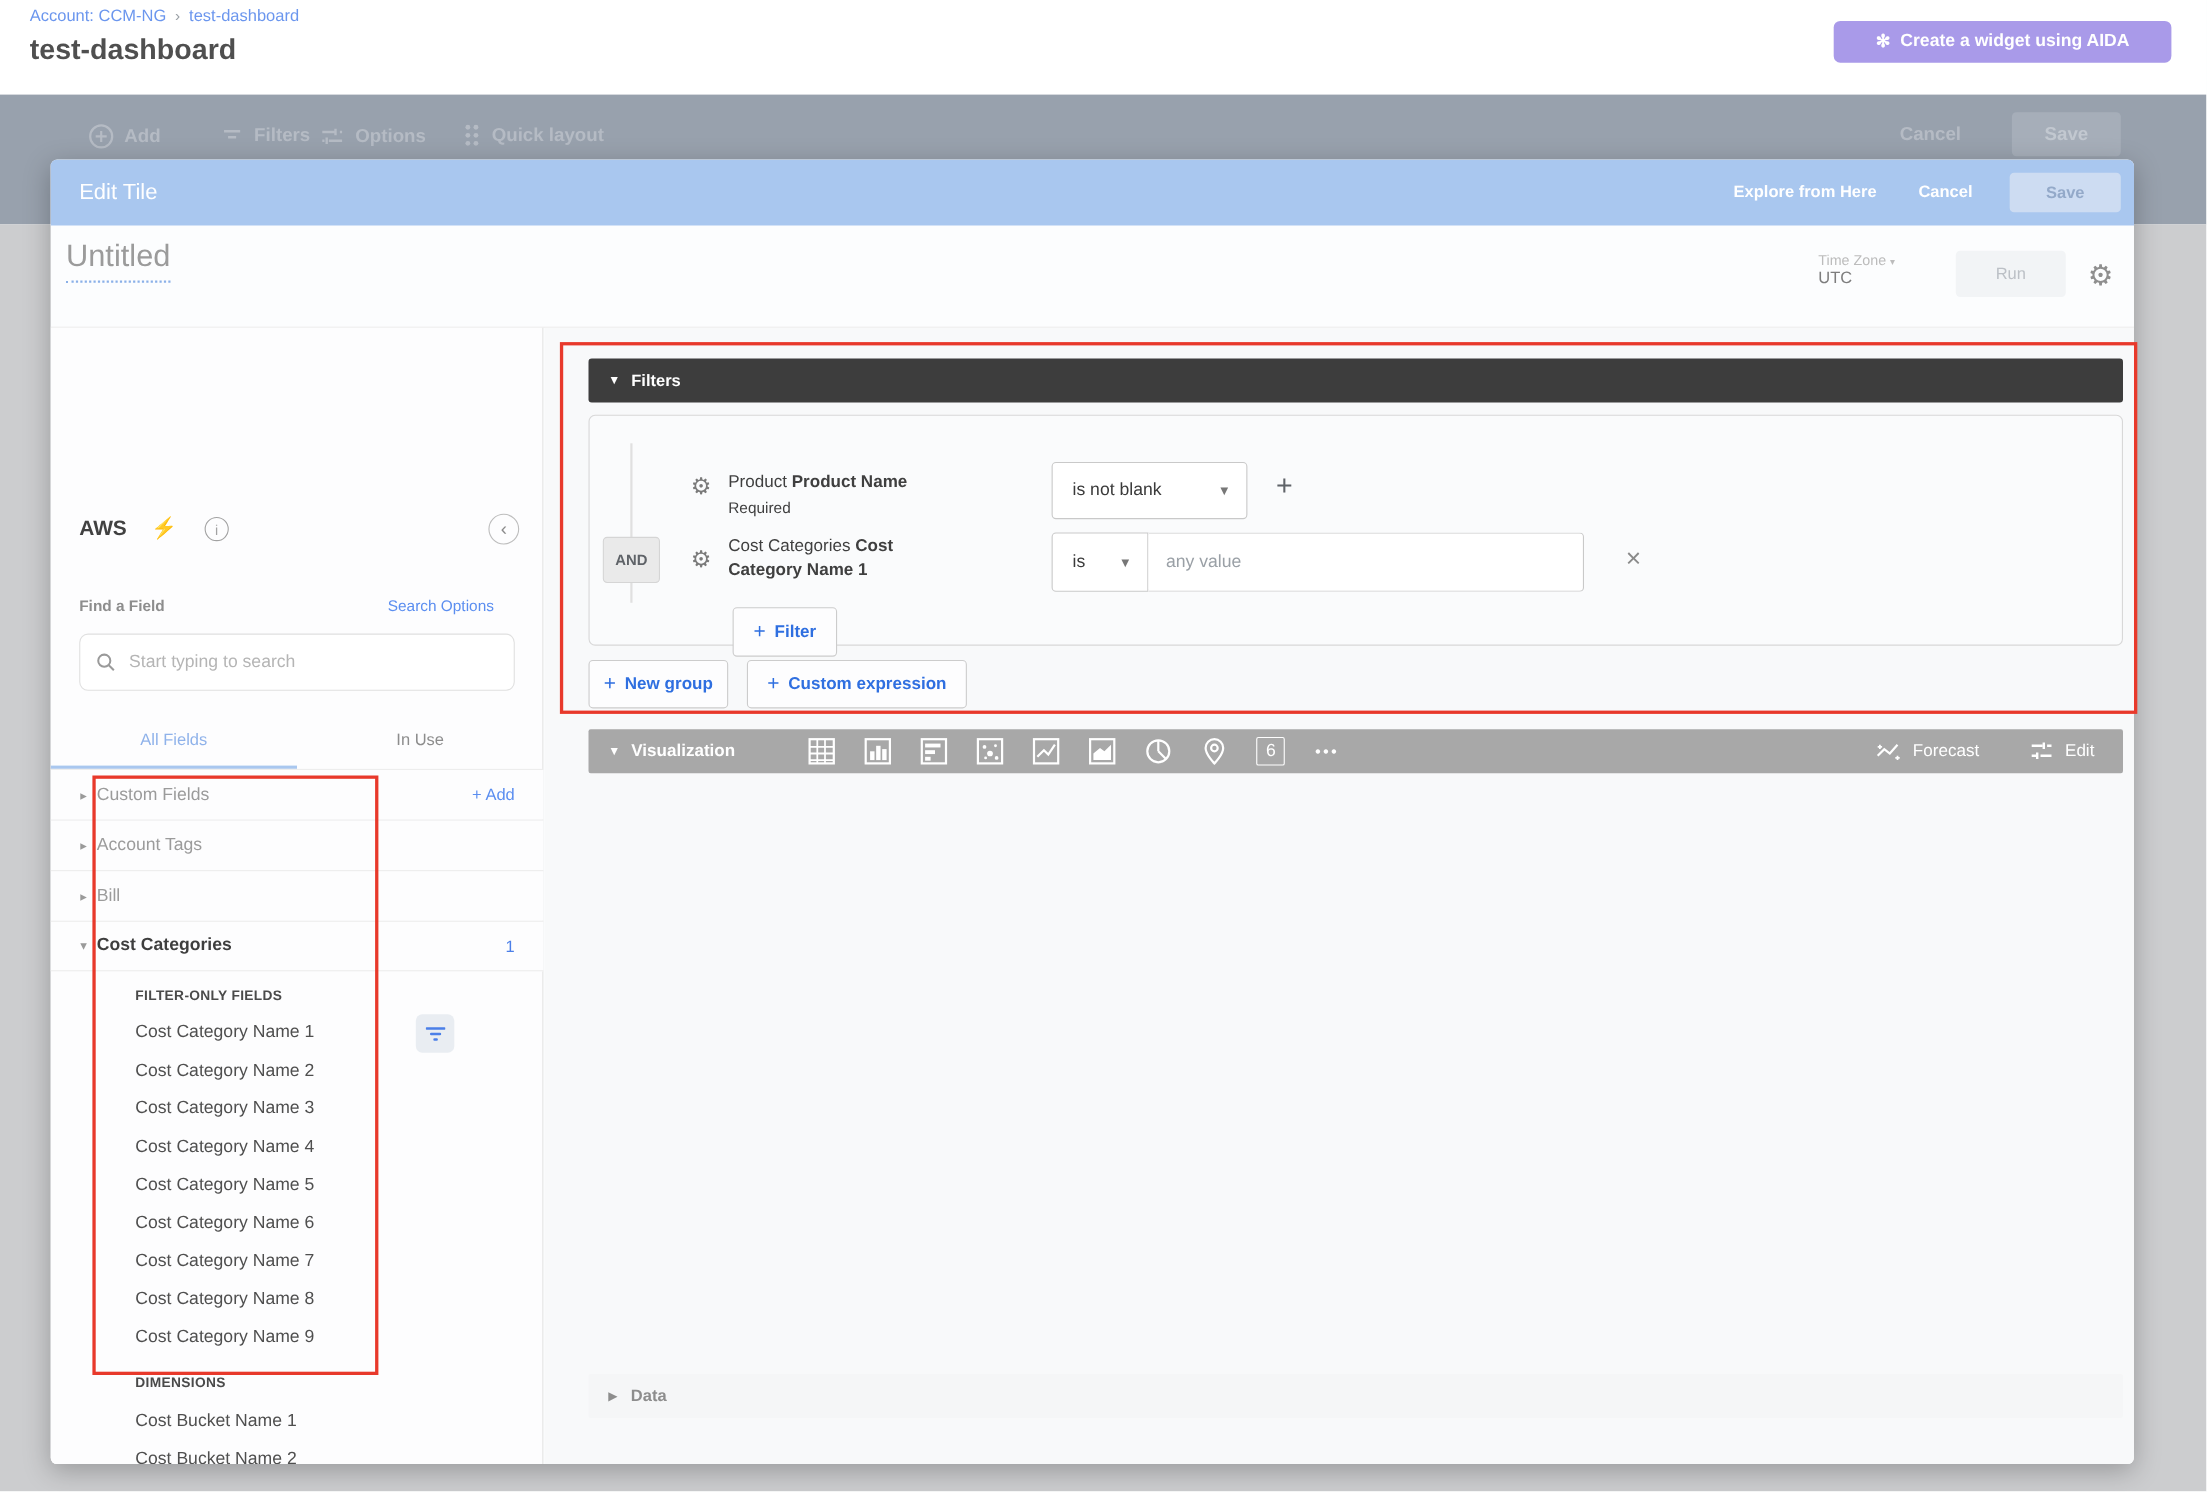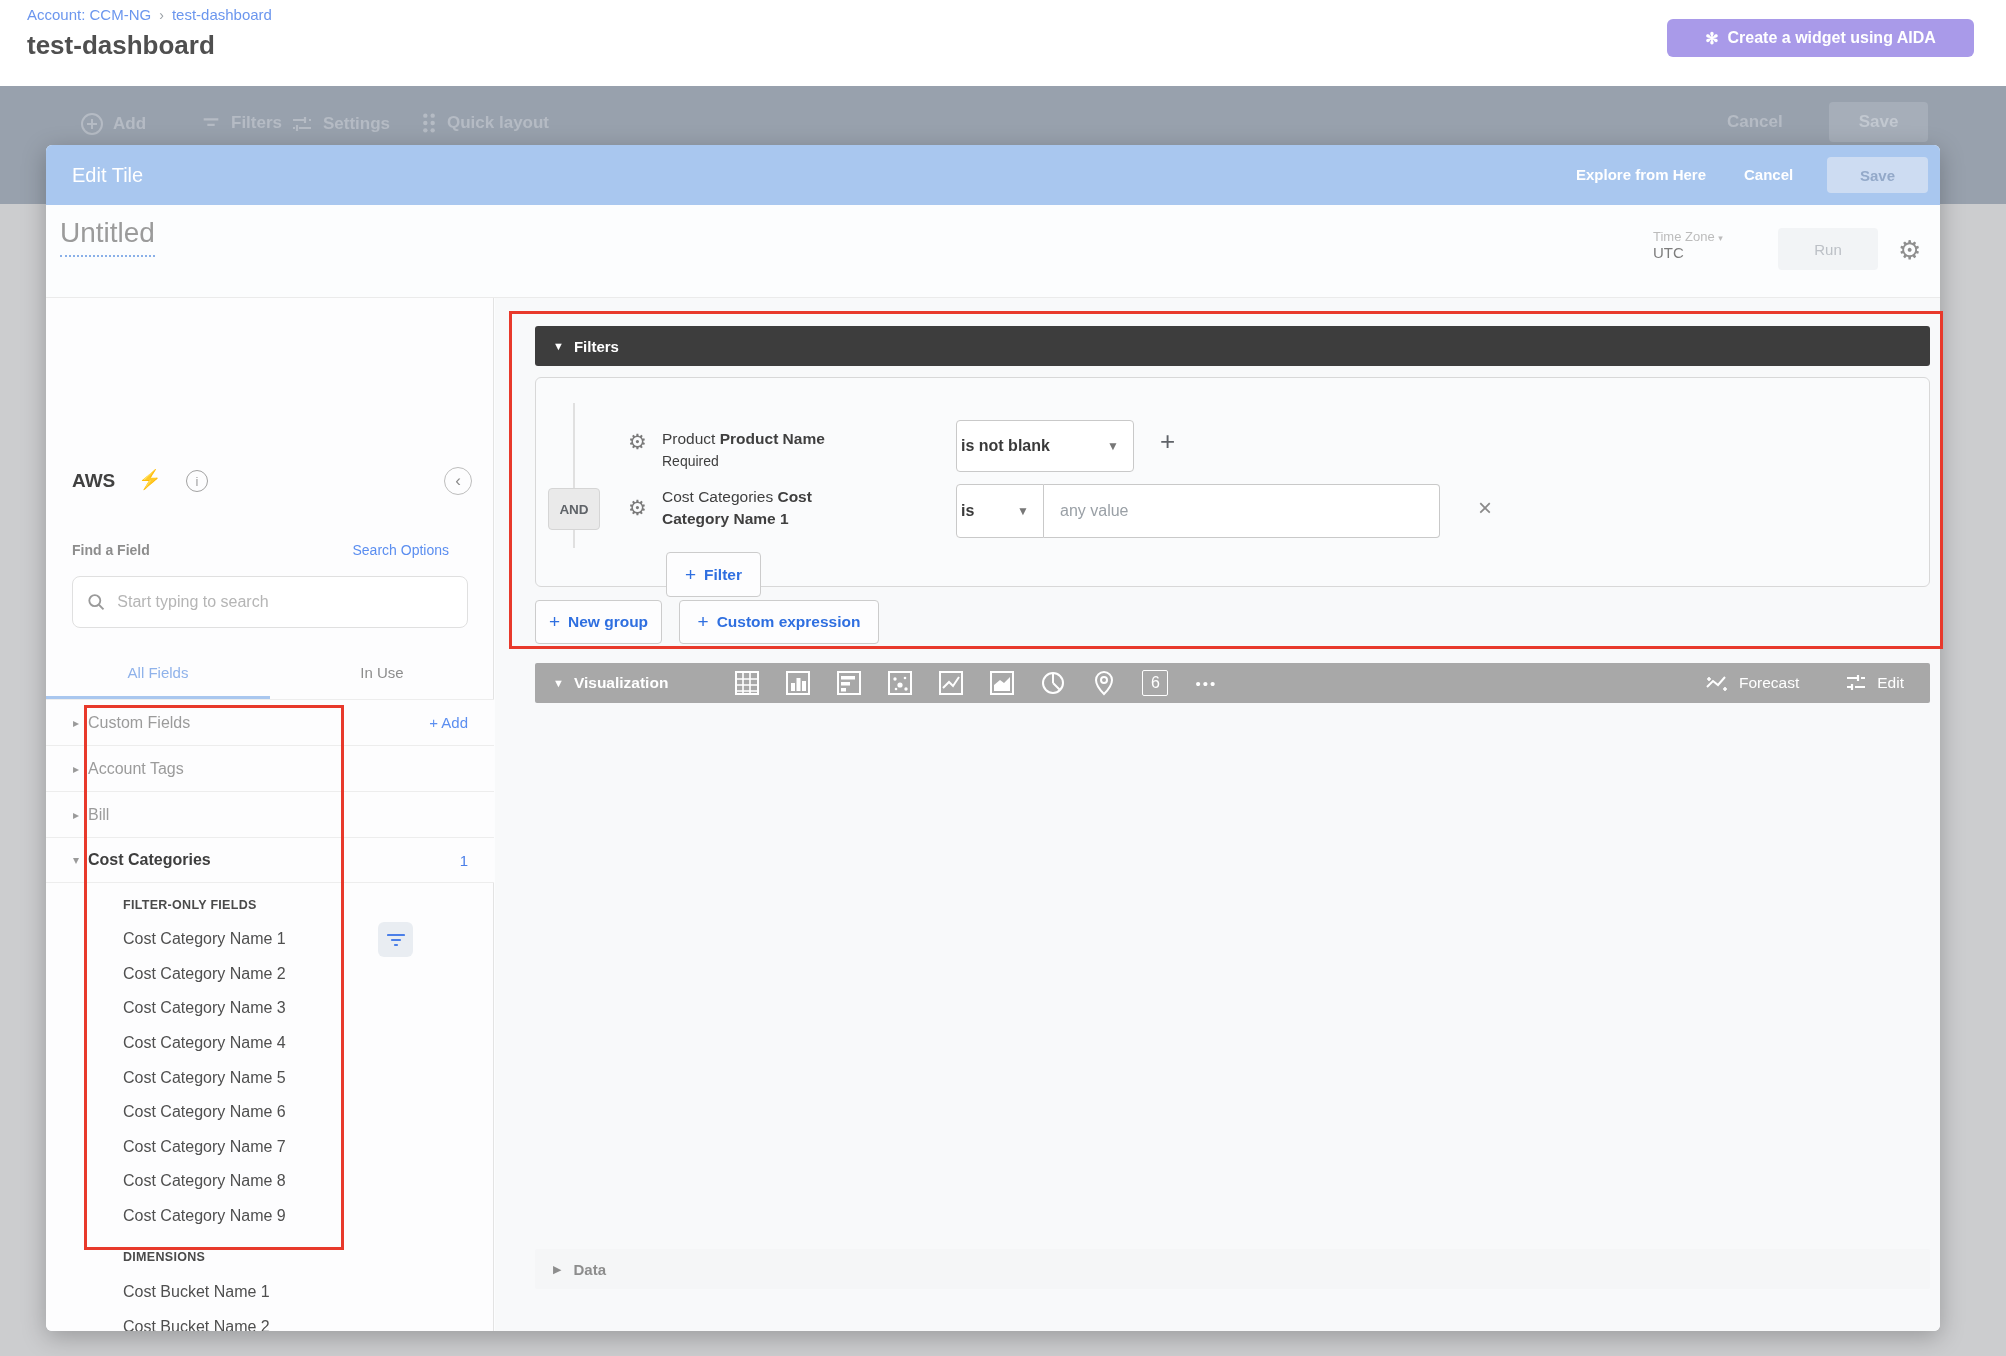--- a/index.html
+++ b/index.html
@@ -65,21 +65,21 @@
   .filters-bar { background:#3d3d3d; border-radius:3px; display:flex; align-items:center; color:#ffffff; padding-left:18px; gap:10px; }
   .filters-bar .cap { font-size:11px; }
   .filters-bar .lbl { font-size:15px; font-weight:bold; }
   .grp { border:1px solid #d8d8d8; border-radius:6px; background:#fafbfc; }
   .vline { background:#e0e0e0; width:2px; }
   .and-chip { background:#eaeaea; border:1px solid #d5d5d5; border-radius:4px; color:#5f6368; font-size:13.5px; font-weight:bold; display:flex; align-items:center; justify-content:center; }
   .gear { color:#7a7a7a; font-size:21px; }
   .frow-label { font-size:15.5px; color:#3f3f3f; line-height:22px; }
   .frow-label b { font-weight:bold; }
   .frow-sub { font-size:14px; color:#3f3f3f; }
-  .dd { background:#ffffff; border:1px solid #c9c9c9; border-radius:4px; display:flex; align-items:center; padding:0 14px 0 4px; font-size:16px; color:#3a3a3a; cursor:pointer;font-weight:bold; }
+  .dd { background:#ffffff; border:1px solid #c9c9c9; border-radius:4px; display:flex; align-items:center; padding:0 14px 0 18px; font-size:16px; color:#3a3a3a; cursor:pointer; }
   .dd .caret { margin-left:auto; color:#777; font-size:12px; padding-left:14px; }
   .val-input { background:#ffffff; border:1px solid #c9c9c9; border-left:none; border-radius:0 4px 4px 0; font-size:16px; color:#3a3a3a; padding:0 16px; outline:none; font-family:"Liberation Sans", sans-serif; }
   .val-input::placeholder { color:#9aa0a6; }
   .plus { color:#5f6368; font-size:26px; font-weight:300; cursor:pointer; }
   .x-close { color:#8a8a8a; font-size:24px; cursor:pointer; }
   .blue-btn { border:1px solid #cccccc; border-radius:4px; background:#fdfdfe; color:#2f6fe0; font-size:15.5px; font-weight:bold; display:flex; align-items:center; justify-content:center; gap:8px; cursor:pointer; }
   .blue-btn .bp { font-size:19px; font-weight:400; }
 
   
   .viz-bar { background:#a8a8a8; border-radius:2px; display:flex; align-items:center; color:#ffffff; }
@@ -127,21 +127,21 @@
     <svg width="22" height="22" viewBox="0 0 24 24">
         <path d="M4 8h16M8 14h8" stroke="#b5bbc4" stroke-width="2.4"></path>
       </svg>
     <span>Filters</span>
   </div>
   <div class="abs tb-item" style="left:290px; top:112px;">
     <svg width="24" height="24" viewBox="0 0 24 24">
         <path d="M3 8h12M19 8h2M3 16h2M9 16h12" stroke="#b5bbc4" stroke-width="2.2"></path>
         <path d="M15 5v6M7 13v6" stroke="#b5bbc4" stroke-width="2.2"></path>
       </svg>
-    <span>Settings</span>
+    <span>Options</span>
   </div>
   <div class="abs tb-item" style="left:420px; top:112px;">
     <svg width="18" height="22" viewBox="0 0 14 18">
         <g fill="#b5bbc4">
           <circle cx="4" cy="3" r="1.8"></circle>
           <circle cx="10" cy="3" r="1.8"></circle>
           <circle cx="4" cy="9" r="1.8"></circle>
           <circle cx="10" cy="9" r="1.8"></circle>
           <circle cx="4" cy="15" r="1.8"></circle>
           <circle cx="10" cy="15" r="1.8"></circle>

